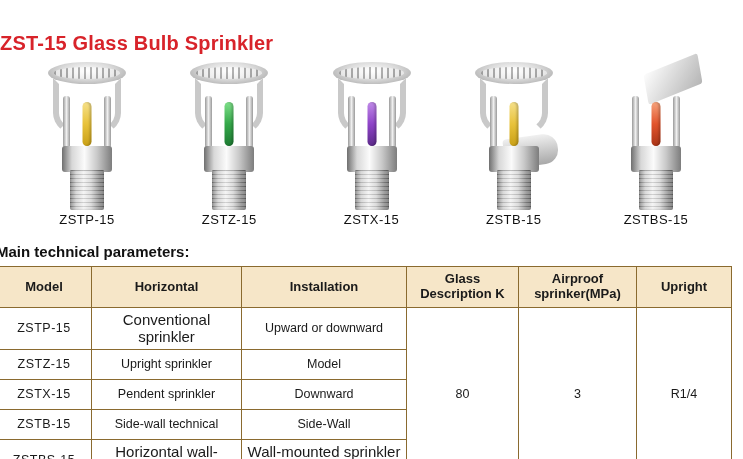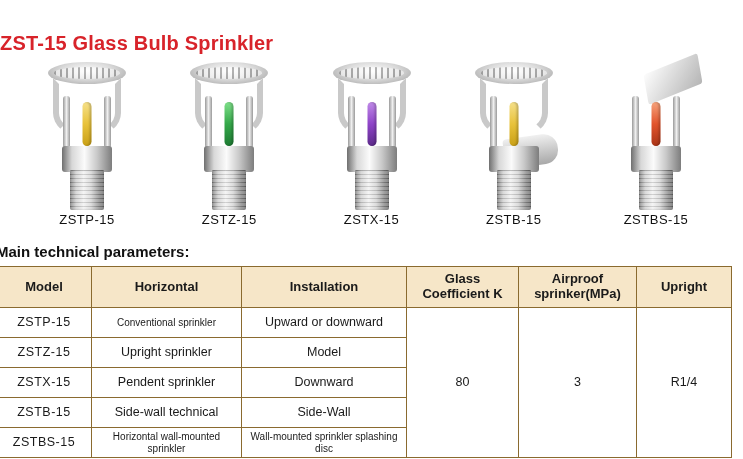--- a/index.html
+++ b/index.html
@@ -193,21 +193,21 @@
     height: 34px;
     font-size: 13px;
   }
   table.params tbody td {
     height: 23px;
   }
   td.model {
     letter-spacing: .5px;
   }
   td.small {
-    font-size: 10px;
+    font-size: 15px;
   }
 </style>
 </head>
 <body>
 
 <div class="page">
 
   <h1 class="title">ZST-15 Glass Bulb Sprinkler</h1>
 
   <div class="products">
@@ -299,21 +299,21 @@
       <col style="width:118px">
       <col style="width:95px">
     </colgroup>
     <thead>
       <tr>
         <th>Model</th>
         <th>Horizontal</th>
         <th>Installation</th>
         <th>
           <div>Glass</div>
-          <div>Coefficient K</div>
+          <div>Description K</div>
         </th>
         <th>
           <div>Airproof</div>
           <div>sprinker(MPa)</div>
         </th>
         <th>Upright</th>
       </tr>
     </thead>
     <tbody>
       <tr>

